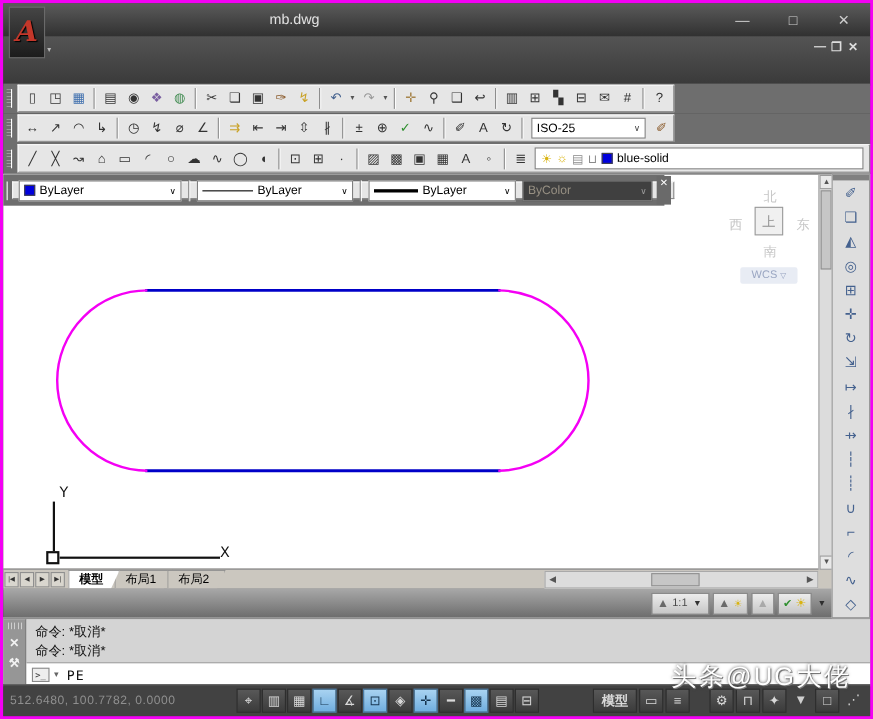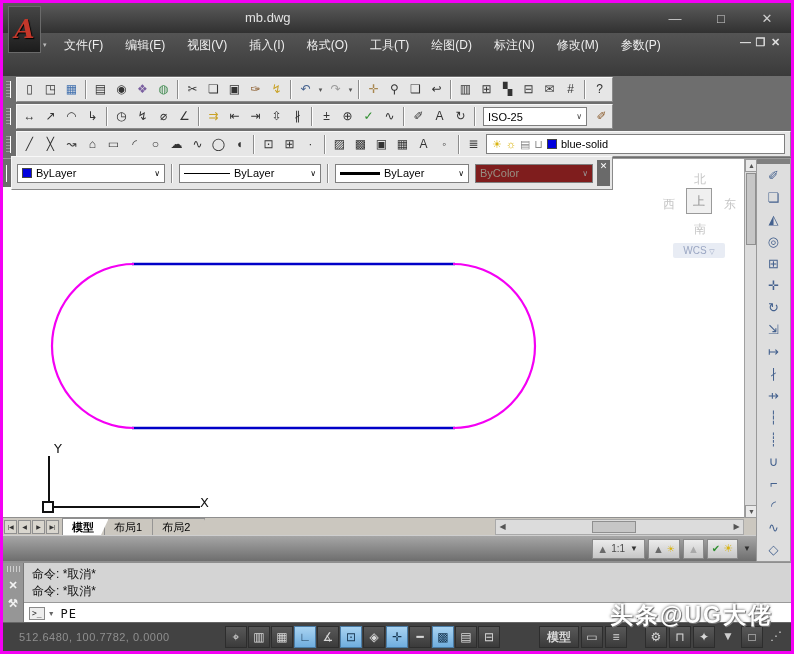--- a/index.html
+++ b/index.html
@@ -35,23 +35,23 @@
   .select{display:flex;align-items:center;height:19px;background:#fff;border:1px solid #7f7f7f;font-size:11px;padding:0 4px;margin:0 4px}
   .select .chev{margin-left:auto;font-size:8px;color:#444}
   #dim-style-select{width:104px}
   .layerdd{display:flex;align-items:center;gap:4px;flex:1;height:20px;background:#fff;border:1px solid #7f7f7f;margin:0 3px 0 2px;font-size:11px;padding:0 5px}
   .layerdd .ic{font-size:11px;color:#8a8a8a}
   .ic.gold{color:#d9b412}
   .swatch{width:10px;height:10px;border:1px solid #444;flex:0 0 auto}
   
   .main{position:absolute;left:0;top:155px;width:788px;height:359px;background:#fff;border-top:1px solid #9a9a9a}
   .propsbar{position:absolute;left:0;top:0;width:601px;height:28px;background:#6e6e6e;display:flex;align-items:center;z-index:4}
-  .props-panel{display:flex;align-items:center;background:#e6e6e6;border:1px solid;border-color:#f8f8f8 #8a8a8a #8a8a8a #f8f8f8;height:34px;padding:0 2px;margin-left:1px}
+  .props-panel{display:flex;align-items:center;background:#e6e6e6;border:1px solid;border-color:#f8f8f8 #8a8a8a #8a8a8a #f8f8f8;height:16px;padding:0 2px;margin-left:1px}
   .pselect{display:flex;align-items:center;gap:4px;height:19px;background:#fff;border:1px solid #7f7f7f;font-size:11px;padding:0 4px;margin:0 3px}
-  .pselect.disabled{background:#7f1d1d;color:#979083}
+  .pselect.disabled{background:#404040;color:#979083}
   .lt-sample{width:46px;height:1px;background:#000}
   .lw-sample{width:40px;height:3px;background:#000}
   .closex{width:13px;height:26px;background:#6a6a6a;color:#fff;font-size:9px;text-align:center;line-height:13px;margin-left:1px}
   .canvas-svg{position:absolute;left:0;top:0;z-index:1}
   
   .vc{position:absolute;color:#c6c6c6;font-size:12px;z-index:2;text-align:center}
   .vc-top-face{position:absolute;left:683px;top:29px;width:26px;height:26px;line-height:24px;border:1px solid #9a9a9a;background:#f0f0f0;color:#8f8f8f;font-size:12px;text-align:center;z-index:2}
   .vc-wcs{position:absolute;left:670px;top:84px;width:52px;height:15px;line-height:15px;background:#e8ecf4;border-radius:2px;color:#9aa6c2;font-size:10px;text-align:center;z-index:2}
   
   .ucs-line{position:absolute;background:#111;z-index:2}
@@ -89,29 +89,29 @@
   .cmdstrip{position:absolute;left:0;top:0;width:21px;height:61px;background:#969696;border-right:1px solid #777;text-align:center}
   .cmd-dots{width:13px;height:6px;margin:3px auto 4px;background:repeating-linear-gradient(90deg,#cfcfcf 0 1px,transparent 1px 3px)}
   .cmdstrip .s-ic{display:block;color:#f2f2f2;font-size:11px;height:18px;line-height:18px;font-weight:bold}
   .cmdhist{position:absolute;left:21px;top:0;right:0;height:39px;background:#d4d4d4;font-size:12px;color:#111;padding:3px 0 0 8px;line-height:17px}
   .cmdinput{position:absolute;left:21px;top:39px;right:0;height:22px;background:#fff;border-top:1px solid #999;display:flex;align-items:center;padding-left:5px}
   .promptchip{border:1px solid #8a8a8a;background:#eee;font-size:8px;padding:0 2px;height:13px;line-height:11px;font-family:"DejaVu Sans Mono",monospace;color:#333}
   .prompt-dd{font-size:7px;color:#666;margin:0 6px 0 3px}
   .cmdtext{font-family:"DejaVu Sans Mono",monospace;font-size:12px;color:#111;letter-spacing:1px}
   
   .status{position:absolute;left:0;top:619px;width:788px;height:29px;background:#424242;border-top:1px solid #666;display:flex;align-items:center}
-  .coords{color:#8f8f8f;margin-left:16px;width:198px;letter-spacing:.5px;font-size:11px}
+  .coords{color:#8f8f8f;margin-left:6px;width:198px;letter-spacing:.5px;font-size:11px}
   .toggles{display:flex;gap:1px;margin-left:8px}
   .sbtn{width:22px;height:22px;line-height:20px;text-align:center;background:linear-gradient(#585858,#3b3b3b);border:1px solid #2d2d2d;color:#d8d8d8;font-size:12px;flex:0 0 auto}
   .sbtn.active{background:linear-gradient(#a9d3f1,#6fadde);color:#15344f;border-color:#4a7ca6}
   .srt{margin-left:auto;display:flex;align-items:center;gap:2px;margin-right:4px}
   .srt .txt{width:auto;padding:0 7px;font-weight:bold;font-size:12px}
   .srt .gapL{margin-left:16px}
   .srt .plain{background:none;border:none;color:#cfcfcf}
-  .watermark{position:absolute;left:610px;top:600px;font-size:23px;font-weight:bold;color:#fff;text-shadow:0 0 3px #4a4a4a,1px 1px 0 #8a8a8a;letter-spacing:2px;z-index:20}
+  .watermark{position:absolute;left:610px;top:600px;font-size:23px;font-weight:normal;color:#fff;text-shadow:0 0 3px #4a4a4a,1px 1px 0 #8a8a8a;letter-spacing:2px;z-index:20}
 </style>
 </head>
 <body>
 
 <div id="frame">
   <div id="app">
 
     <div class="titlebar">
       <span class="title">mb.dwg</span>
       <div class="winbtns">
@@ -119,33 +119,20 @@
         <span>□</span>
         <span>✕</span>
       </div>
     </div>
     <div class="logo">
       <span class="a">A</span>
     </div>
     <span class="logo-dd">▾</span>
 
     <div class="menubar">
-      <div class="menurow1">
-
-      <span class="mi">文件(F)</span>
-          <span class="mi">编辑(E)</span>
-          <span class="mi">视图(V)</span>
-          <span class="mi">插入(I)</span>
-          <span class="mi">格式(O)</span>
-          <span class="mi">工具(T)</span>
-          <span class="mi">绘图(D)</span>
-          <span class="mi">标注(N)</span>
-          <span class="mi">修改(M)</span>
-          <span class="mi">参数(P)</span>
-        </div>
       <div class="docbtns">
         <span>—</span>
         <span>❐</span>
         <span>✕</span>
       </div>
     </div>
 
     <div class="tbrow" id="tb1">
       <div class="grip"></div>
       <div class="panel">

